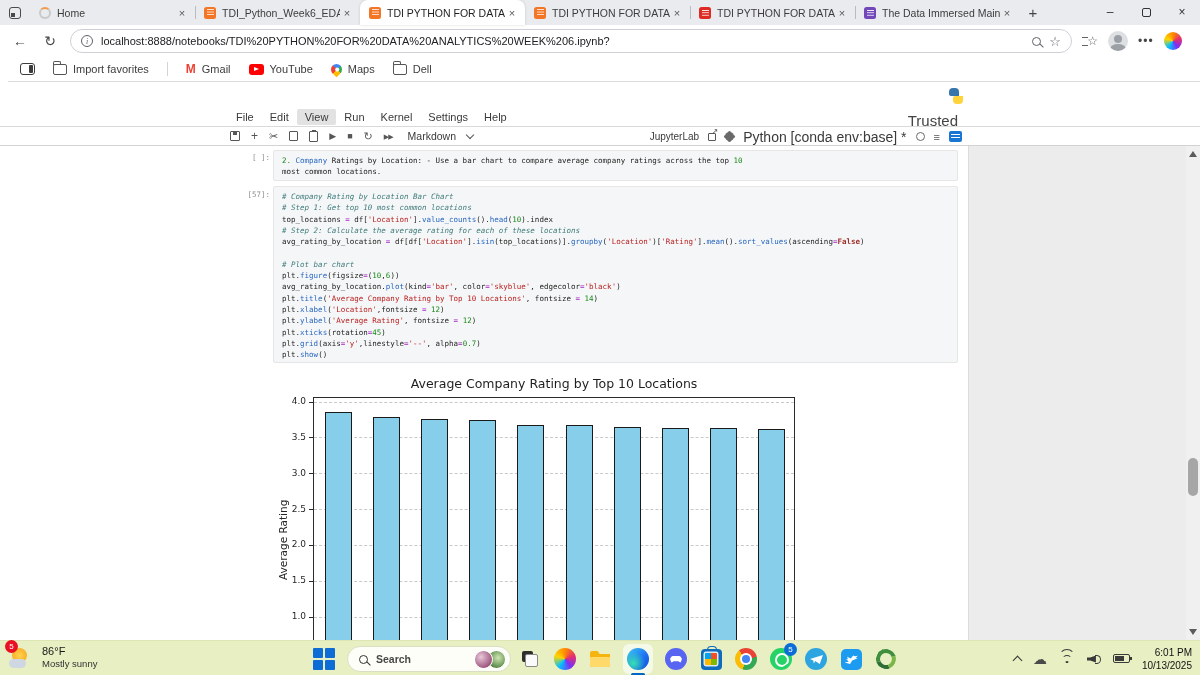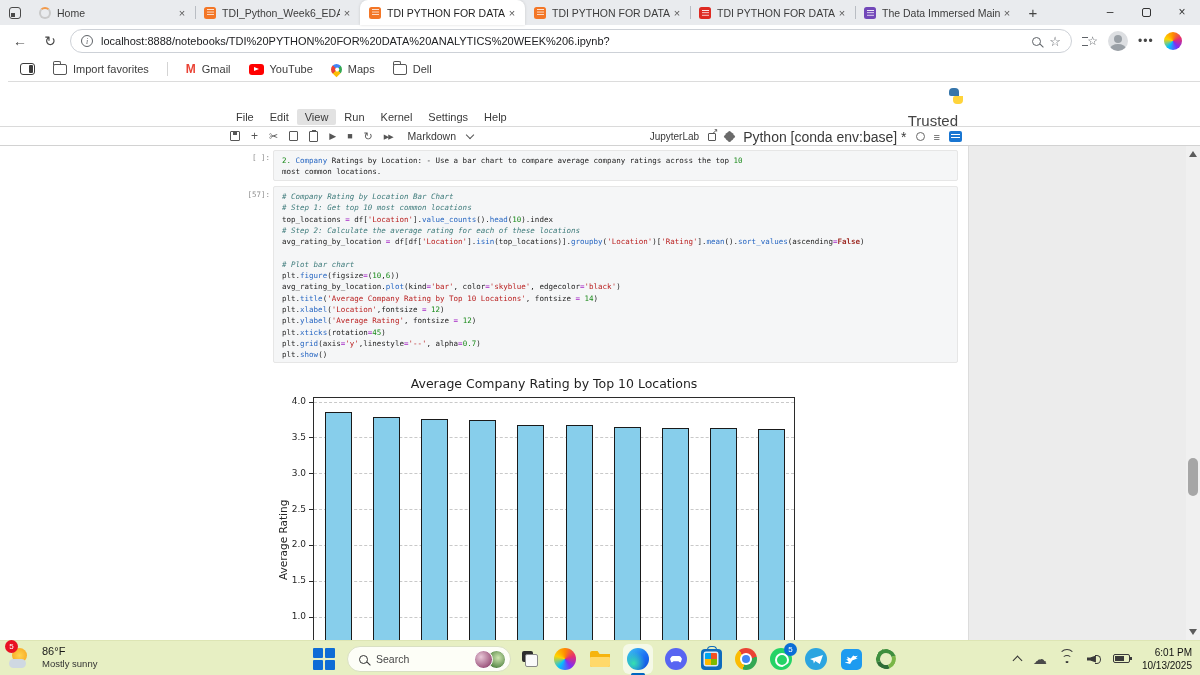--- a/index.html
+++ b/index.html
@@ -187,21 +187,21 @@
             justify-content:center; z-index:2; }
   .wtemp { font-size:11px; color:#1a1a1a; line-height:13px; }
   .wcond { font-size:9.5px; color:#333; line-height:12px; }
   .startbtn { position:absolute; left:313px; top:7px; width:22px; height:22px; display:grid;
               grid-template-columns:10px 10px; grid-template-rows:10px 10px; gap:1.6px; }
   .startbtn span { background:#0e6cd6; border-radius:1px; }
   .searchpill { position:absolute; left:347px; top:5px; width:164px; height:26px; border-radius:13px;
                 background:#fdfef7; border:1px solid #d9e0c2; display:flex; align-items:center; padding:0 4px 0 11px; }
   .searchpill .mag { border-color:#333; }
   .searchpill .mag::after { background:#333; }
-  .searchtext { flex:1; font-size:10.5px; color:#474747; margin-left:8px; }
+  .searchtext { flex:1; font-size:10.5px; color:#474747; margin-left:8px;font-weight:bold; }
   .scircle { width:19px; height:19px; border-radius:50%; border:1.5px solid #fff; flex:none; }
   .sc1 { background:radial-gradient(circle at 35% 35%, #e8c8d8, #a05a80 70%, #5a2a48); margin-right:-6px; z-index:2; }
   .sc2 { background:radial-gradient(circle at 60% 40%, #cfe6b0, #5a8a4a 70%, #2e4a28); }
   .tbicons { position:absolute; left:518px; top:3px; display:flex; gap:11px; align-items:center; height:30px; }
   .tbico { width:24px; height:24px; position:relative; display:flex; align-items:center; justify-content:center; }
   .taskview { position:relative; width:16px; height:16px; }
   .taskview::before { content:''; position:absolute; left:0; top:0; width:11px; height:11px; background:#2d2d2d; border-radius:2px; }
   .taskview::after { content:''; position:absolute; right:0; bottom:0; width:11px; height:11px; background:#fafafa;
                      border:1px solid #888; border-radius:2px; }
   .explorer { position:relative; width:20px; height:16px; }

